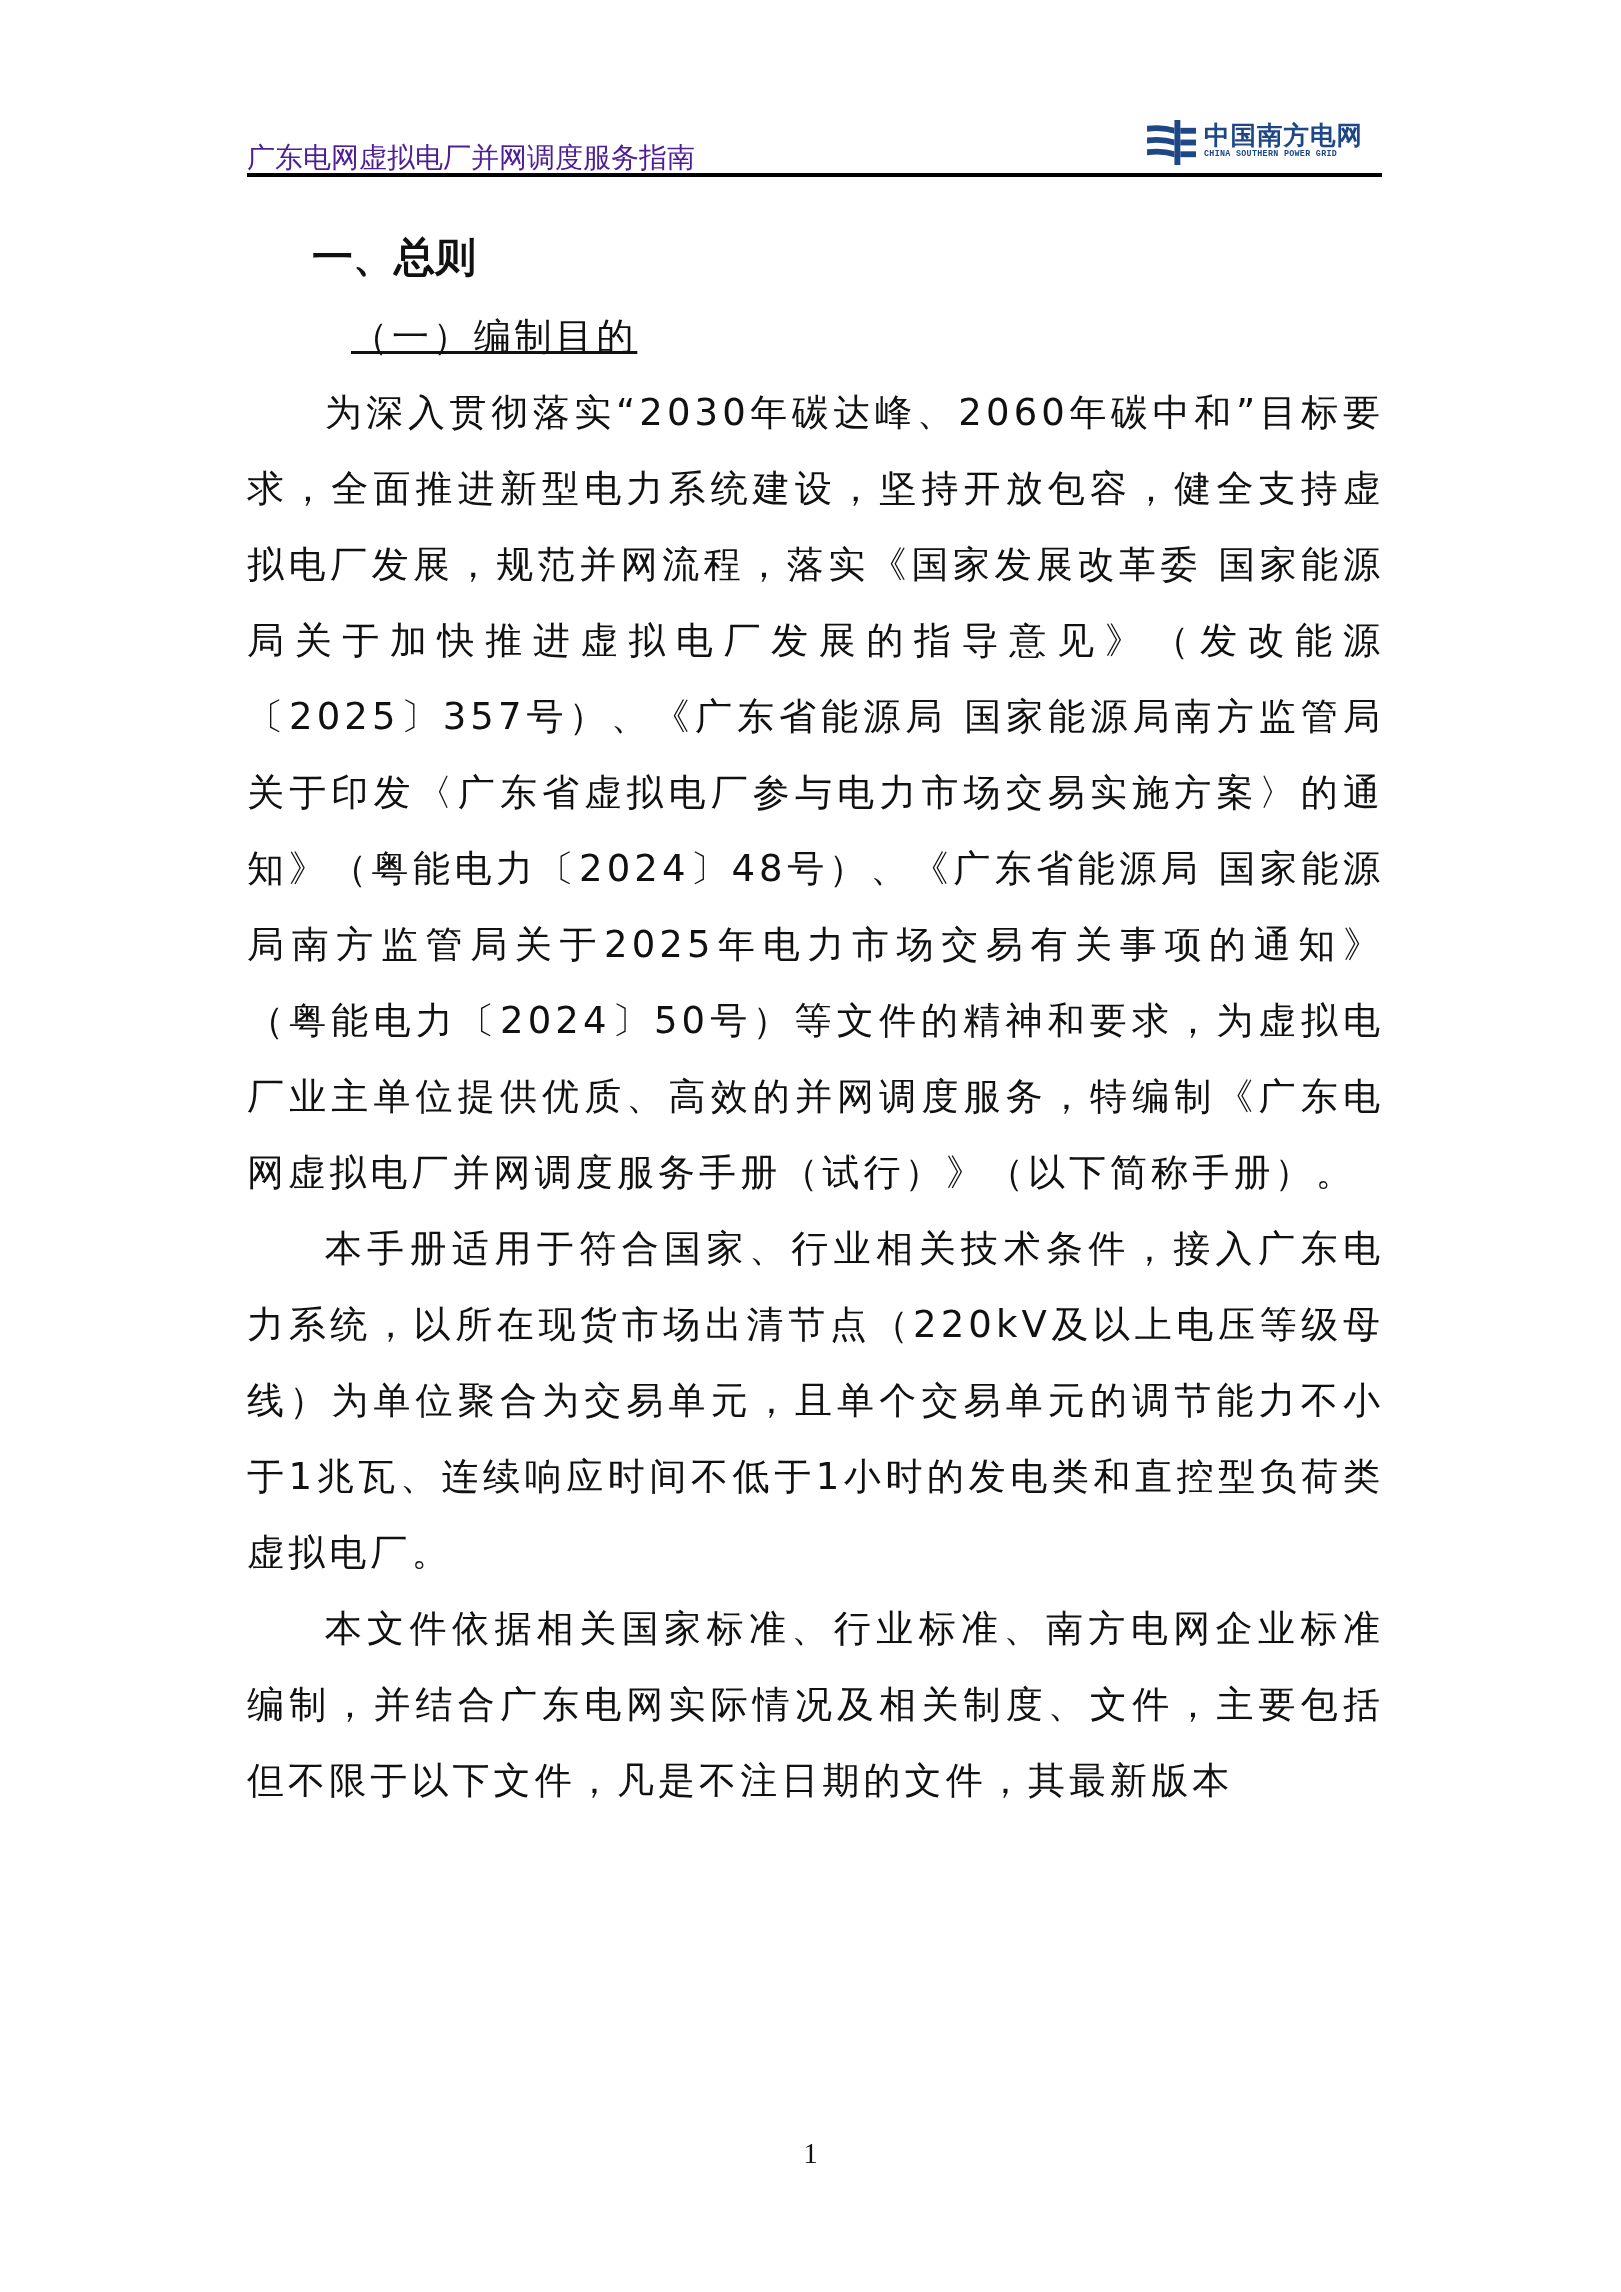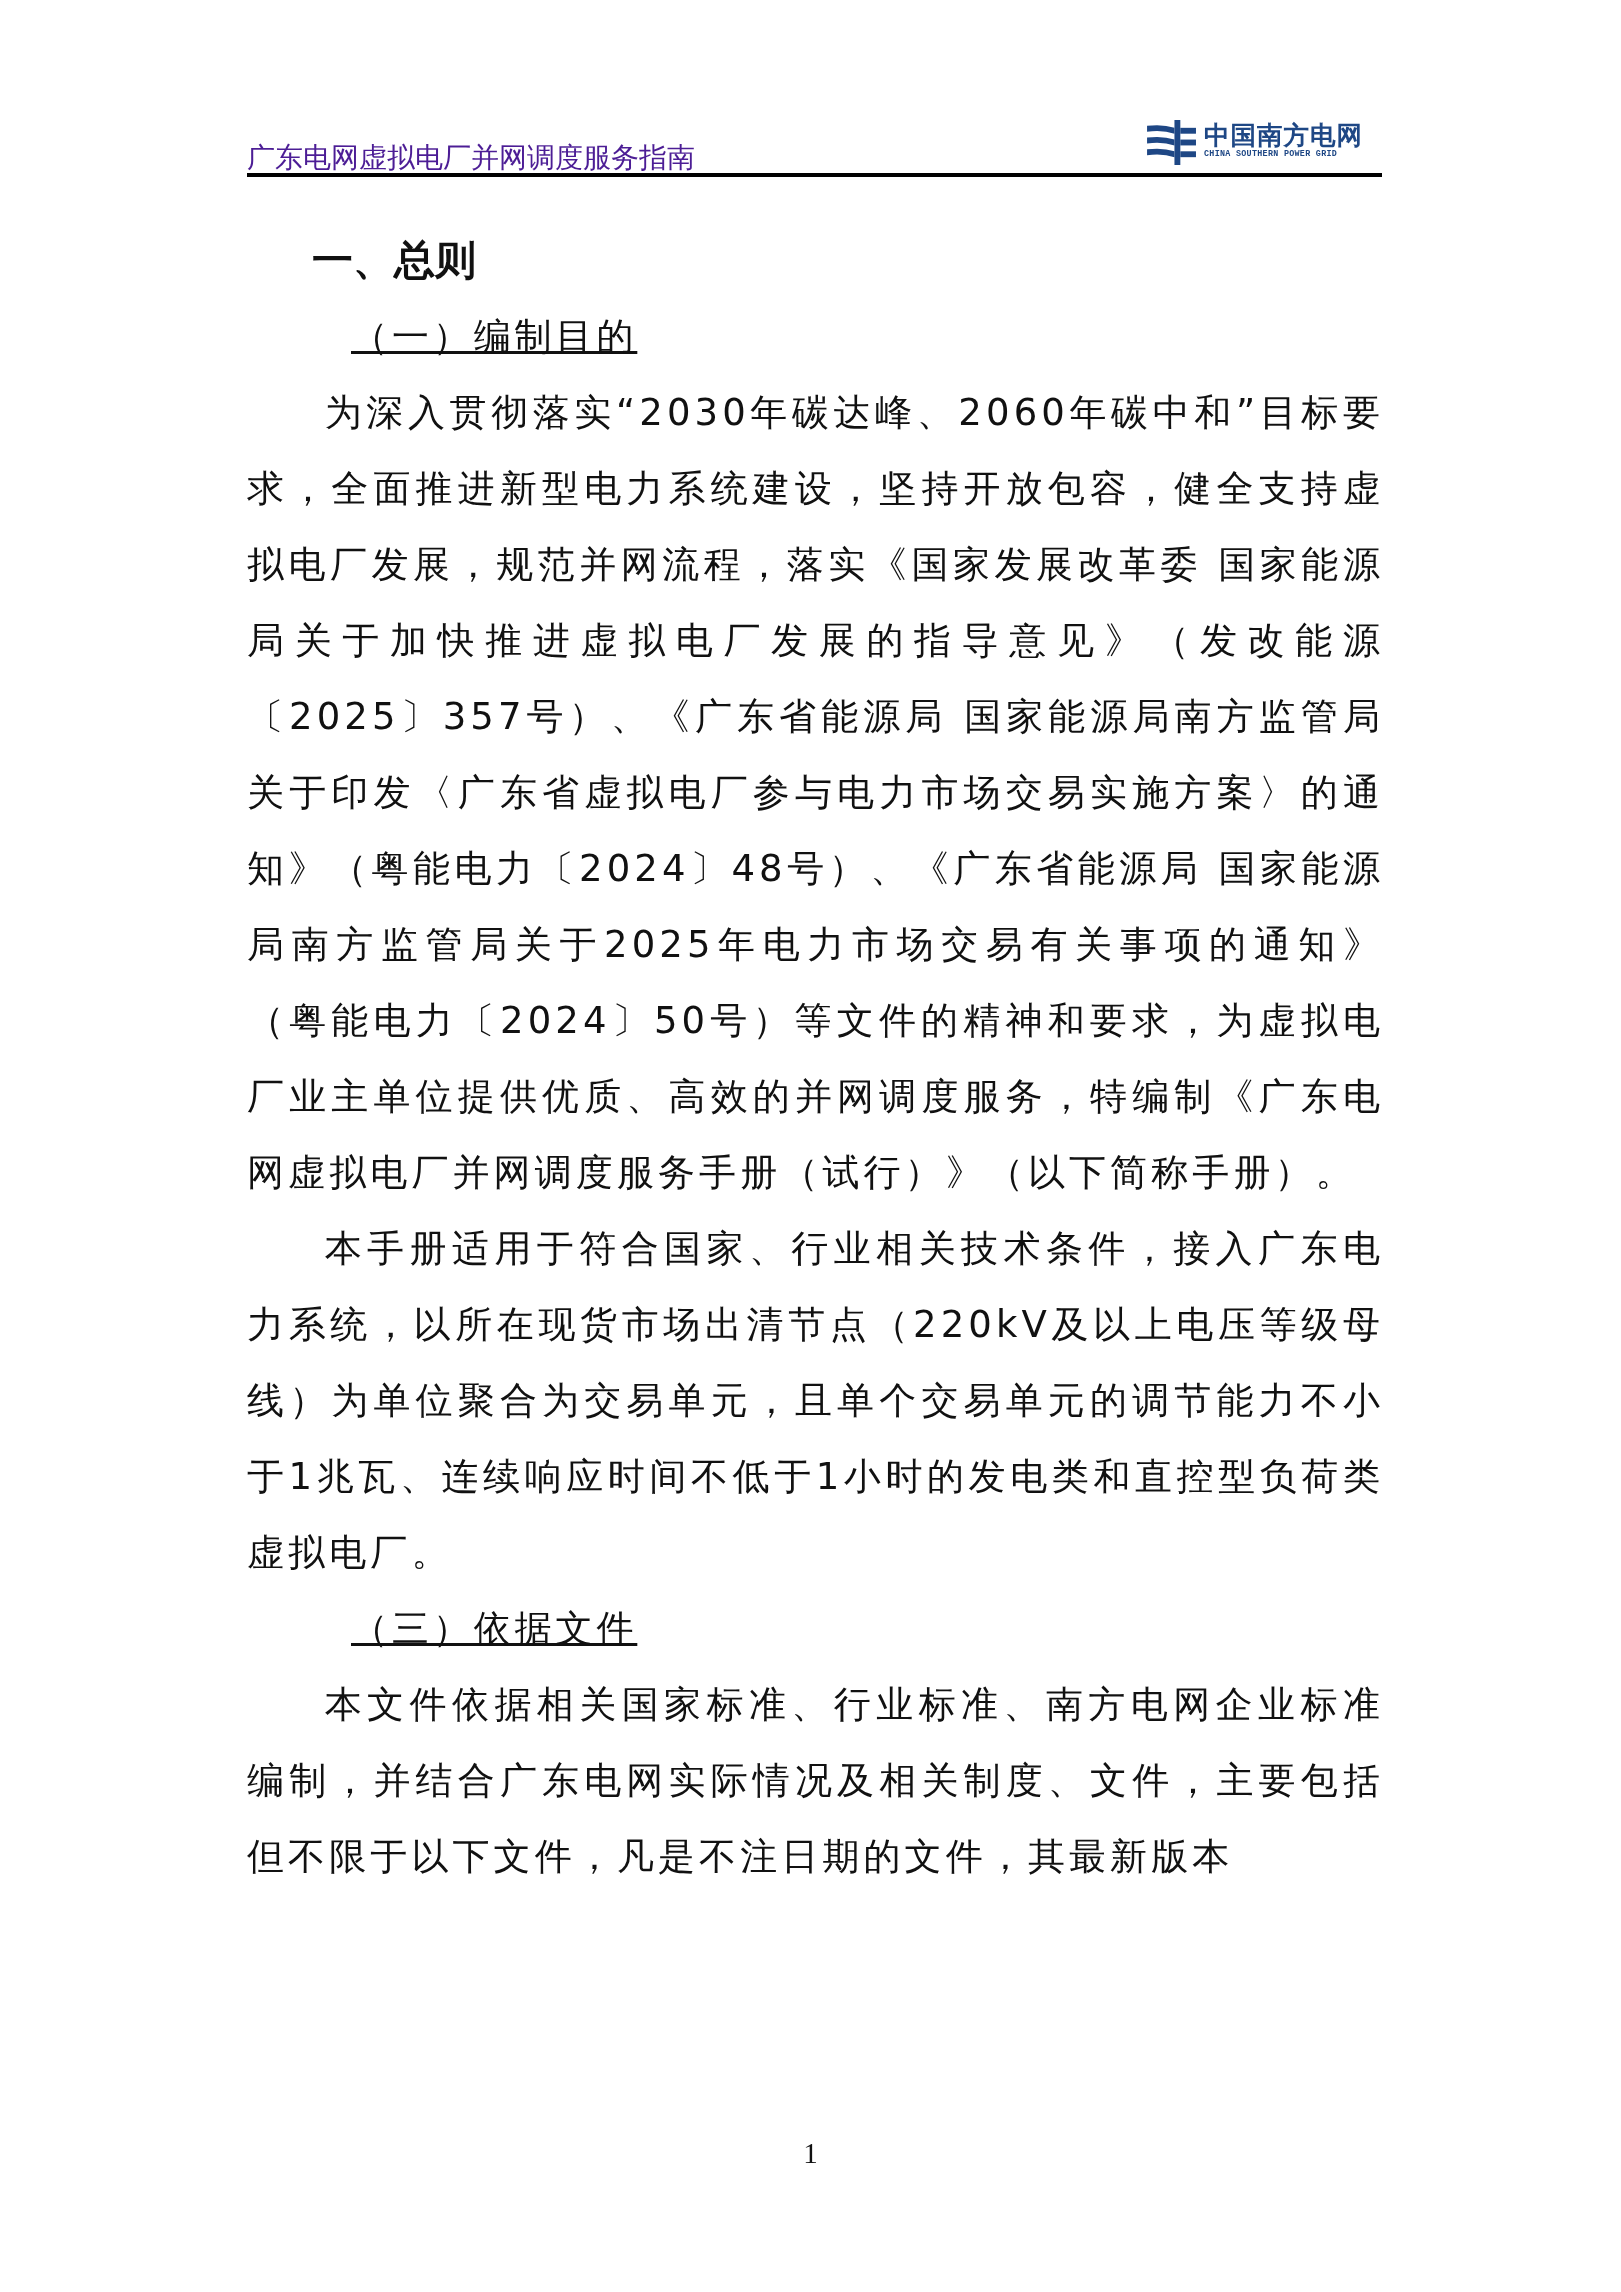--- a/index.html
+++ b/index.html
@@ -5,21 +5,21 @@
   html, body { margin: 0; padding: 0; background: #ffffff; }
   body { width: 1621px; height: 2293px; position: relative; overflow: hidden; color: #111; }
   .header { position: absolute; left: 247px; top: 108px; width: 1135px; height: 71px; }
   .header-title { position: absolute; left: 0; top: 31px; font-family: "DejaVu Serif", serif; font-size: 28px; color: #4c1d95; letter-spacing: 0px; }
   .logo { position: absolute; right: 0; top: 9.8px; width: 235px; height: 51px; }
   .logo svg { position: absolute; left: 0; top: 2px; }
   .logo-cn { position: absolute; left: 57px; top: 0px; font-family: "DejaVu Sans", sans-serif; font-weight: bold; font-size: 25.5px; color: #1e4785; letter-spacing: 1px; }
   .logo-en { position: absolute; left: 57px; top: 31px; font-family: Liberation Mono, monospace; font-weight: bold; font-size: 8.4px; color: #1e4785; letter-spacing: 0.3px; }
   .header-rule { position: absolute; left: 247px; top: 173px; width: 1135px; height: 3.9px; background: #000; }
   .content { position: absolute; left: 247px; top: 221px; width: 1137px; font-family: "DejaVu Sans", sans-serif; }
-  .h1 { font-family: Liberation Sans, sans-serif; font-weight: bold; font-size: 41px; margin: 0 0 0 65px; height: 78px; line-height: 78px; }
+  .h1 { font-family: Liberation Mono, monospace; font-weight: bold; font-size: 41px; margin: 0 0 0 65px; height: 78px; line-height: 78px; }
   .h2 { font-size: 37px; margin: 0 0 0 104px; height: 76px; line-height: 76px; letter-spacing: 3.9px; text-decoration: underline; }
   .para { font-size: 37px; line-height: 76px; letter-spacing: 4.1px; text-align: justify; margin: 0; text-indent: 2.1em; }
   .pageno { position: absolute; left: 0; width: 1621px; top: 2137px; text-align: center; font-family: "Liberation Serif", serif; font-size: 29px; }
 </style>
 </head>
 <body>
 
 <div class="header">
   <div class="header-title">广东电网虚拟电厂并网调度服务指南</div>
   <div class="logo">
@@ -39,18 +39,17 @@
 <div class="header-rule"></div>
 
 <div class="content">
   <div class="h1">一、总则</div>
 
   <div class="h2">（一）编制目的</div>
   <p class="para">为深入贯彻落实“2030年碳达峰、2060年碳中和”目标要求，全面推进新型电力系统建设，坚持开放包容，健全支持虚拟电厂发展，规范并网流程，落实《国家发展改革委 国家能源局关于加快推进虚拟电厂发展的指导意见》（发改能源〔2025〕357号）、《广东省能源局 国家能源局南方监管局关于印发〈广东省虚拟电厂参与电力市场交易实施方案〉的通知》（粤能电力〔2024〕48号）、《广东省能源局 国家能源局南方监管局关于2025年电力市场交易有关事项的通知》（粤能电力〔2024〕50号）等文件的精神和要求，为虚拟电厂业主单位提供优质、高效的并网调度服务，特编制《广东电网虚拟电厂并网调度服务手册（试行）》（以下简称手册）。</p>
 
   <p class="para">本手册适用于符合国家、行业相关技术条件，接入广东电力系统，以所在现货市场出清节点（220kV及以上电压等级母线）为单位聚合为交易单元，且单个交易单元的调节能力不小于1兆瓦、连续响应时间不低于1小时的发电类和直控型负荷类虚拟电厂。</p>
 
-  <div class="h2">（三）依据文件</div>
   <p class="para">本文件依据相关国家标准、行业标准、南方电网企业标准编制，并结合广东电网实际情况及相关制度、文件，主要包括但不限于以下文件，凡是不注日期的文件，其最新版本</p>
 </div>
 
 <div class="pageno">1</div>
 
 
 </body></html>

